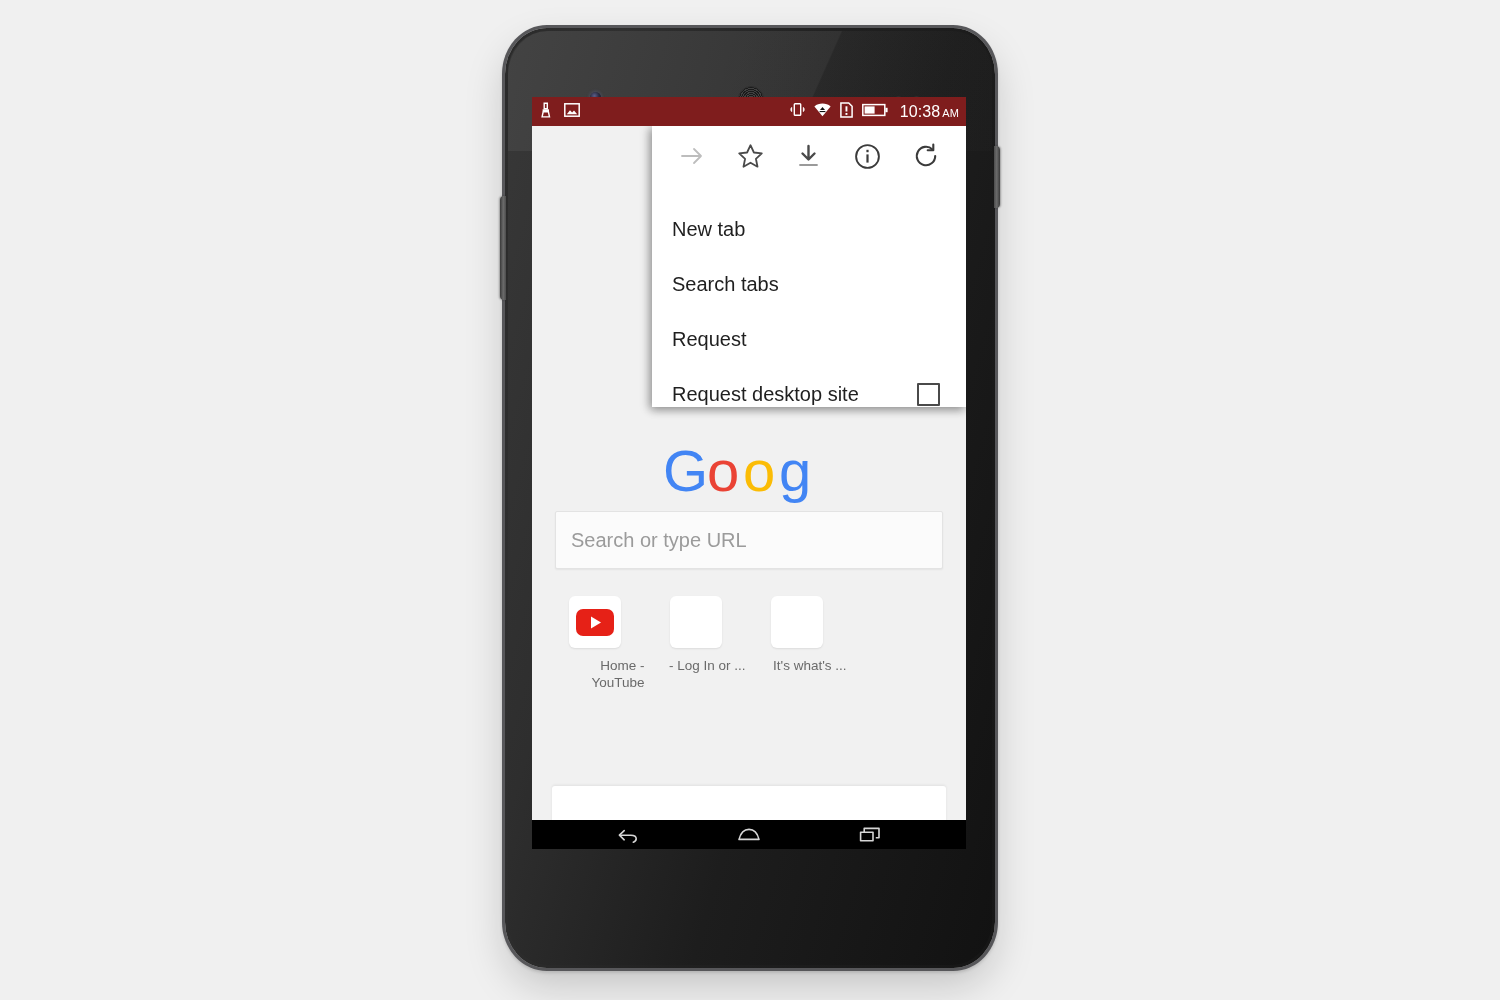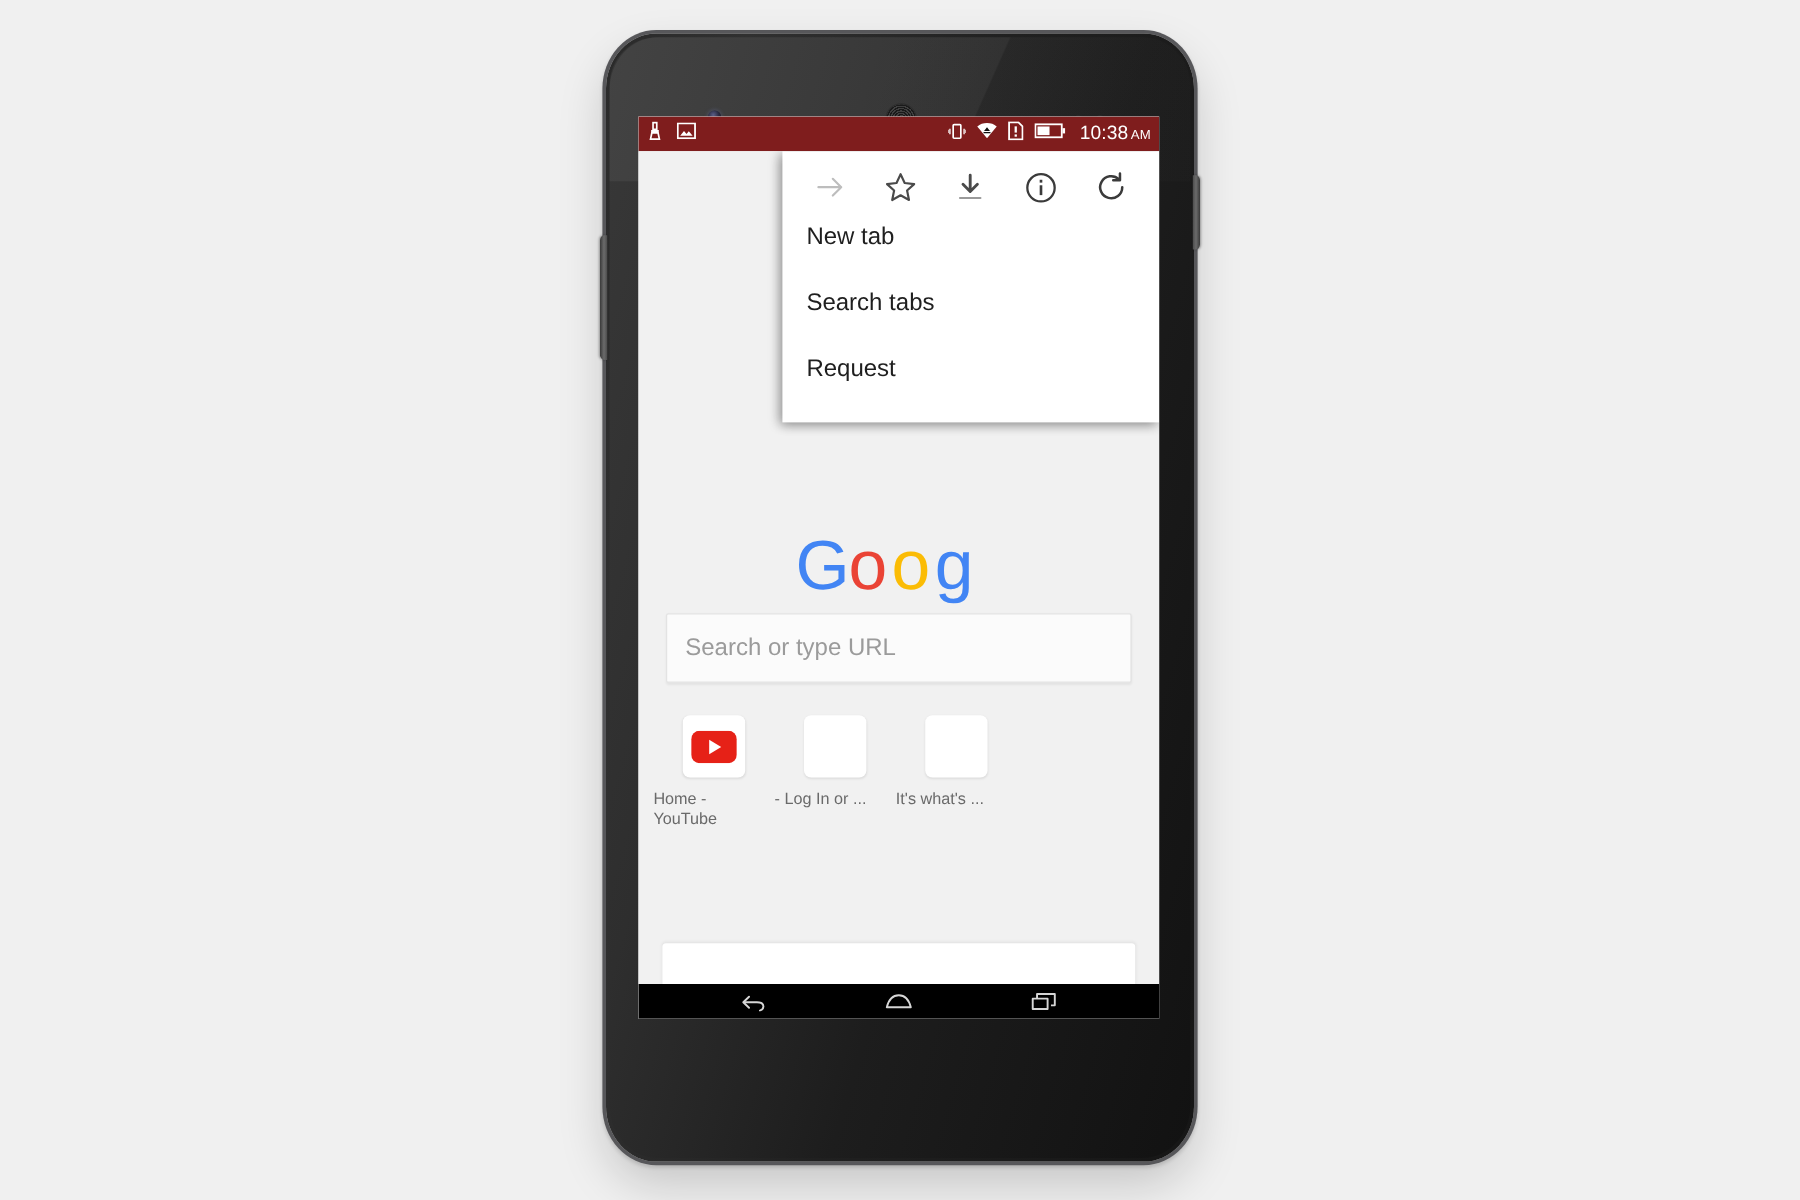--- a/index.html
+++ b/index.html
@@ -180,21 +180,21 @@
     box-shadow: 0 1px 2px rgba(0,0,0,0.09);
     display: flex;
     align-items: center;
     justify-content: center;
   }
   .tile-label {
     margin-top: 9px;
     font-size: 13.5px;
     line-height: 17px;
     color: #6a6a6a;
-    text-align: left;
+    text-align: right;
     width: 100px;
   }
   #bottom-card {
     position: absolute;
     left: 20px; top: 660px;
     width: 394px; height: 60px;
     background: #ffffff;
     border-radius: 3px 3px 0 0;
     box-shadow: 0 -1px 3px rgba(0,0,0,0.07);
   }
@@ -219,21 +219,21 @@
   }
   .menu-icon-btn {
     width: 38px; height: 38px;
     display: flex;
     align-items: center;
     justify-content: center;
   }
   .menu-item {
     height: 55px;
     display: flex;
-    align-items: flex-start;
+    align-items: flex-end;
     padding: 0 20px;
     box-sizing: border-box;
     font-size: 20px;
     color: #1f1f1f;
     white-space: nowrap;
   }
   .menu-item .mi-label { flex: 1; }
   #menu-item-request-desktop .checkbox {
     width: 19px; height: 19px;
     border: 2px solid #4a4a4a;
@@ -411,20 +411,24 @@
 
         <div class="menu-item">
           <span class="mi-label">New tab</span>
         </div>
         <div class="menu-item">
           <span class="mi-label">Search tabs</span>
         </div>
         <div class="menu-item">
           <span class="mi-label">Request</span>
         </div>
+        <div class="menu-item" id="menu-item-request-desktop">
+          <span class="mi-label">Request desktop site</span>
+          <span class="checkbox"></span>
+        </div>
       </div>
     </div>
 
     <div id="nav-bar">
       <div class="nav-btn">
         <svg width="22" height="17" viewBox="0 0 22 17">
           <path d="M3.2 9.2h10.6c3.4 0 5.4 1.4 5.4 3.6 0 1.6-1.1 2.8-2.9 3.4" fill="none" stroke="#d6d6d6" stroke-width="1.6" stroke-linecap="round"></path>
           <path d="M7.2 4.6L2.4 9.2l4.8 4.6" fill="none" stroke="#d6d6d6" stroke-width="1.6" stroke-linecap="round" stroke-linejoin="round"></path>
         </svg>
       </div>

